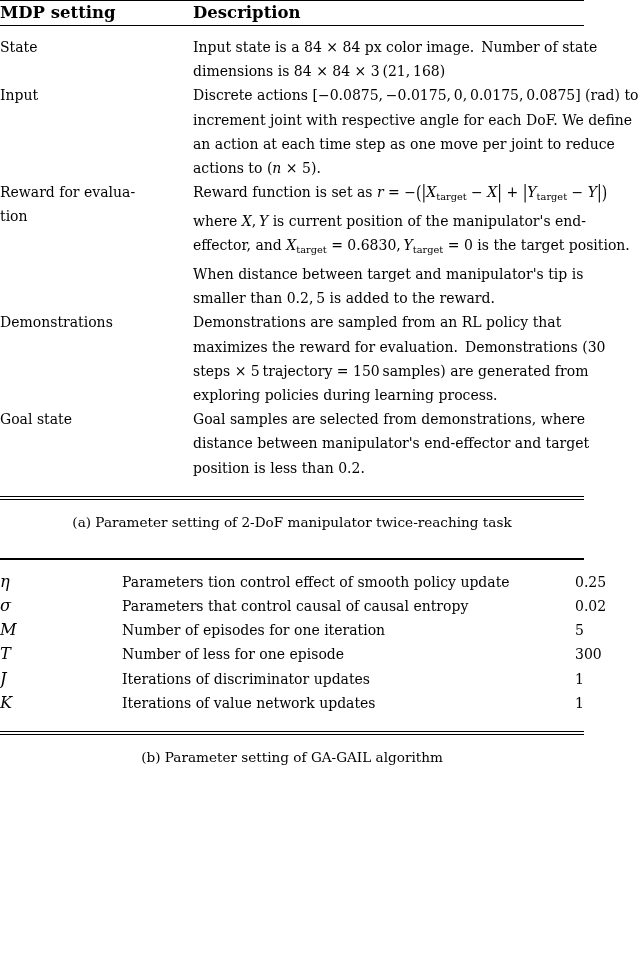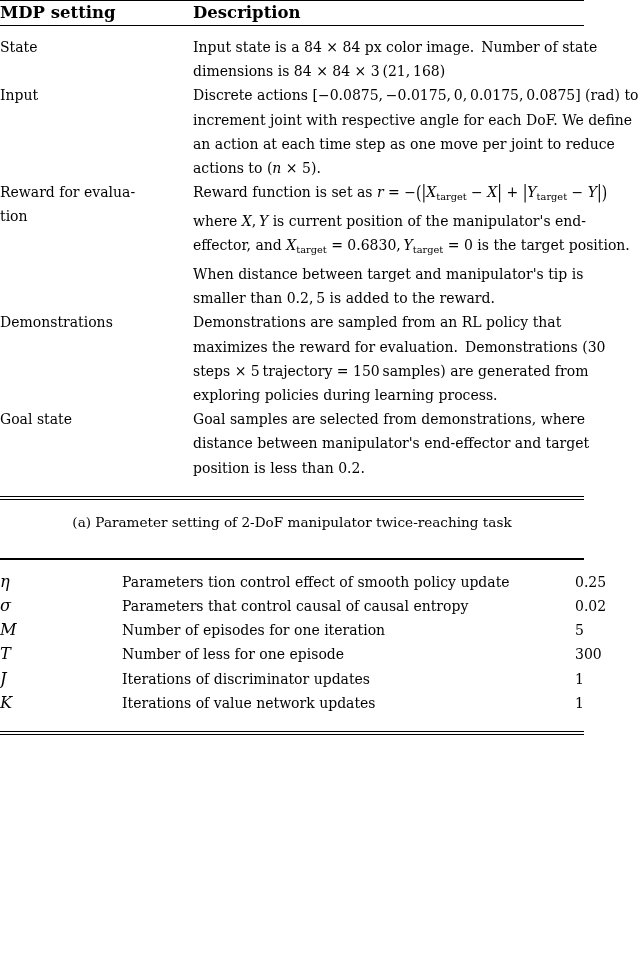--- a/index.html
+++ b/index.html
@@ -246,15 +246,16 @@
           <td class="mean body-cell">Iterations of value network updates</td>
           <td class="val body-cell">1</td>
         </tr>
 
       </tbody>
     </table>
 
     <div class="spacer-a"></div>
     <div class="rule-double"></div>
 
+    <div class="caption">(b) Parameter setting of GA-GAIL algorithm</div>
   </div>
 
 </div>
 
 </body></html>

